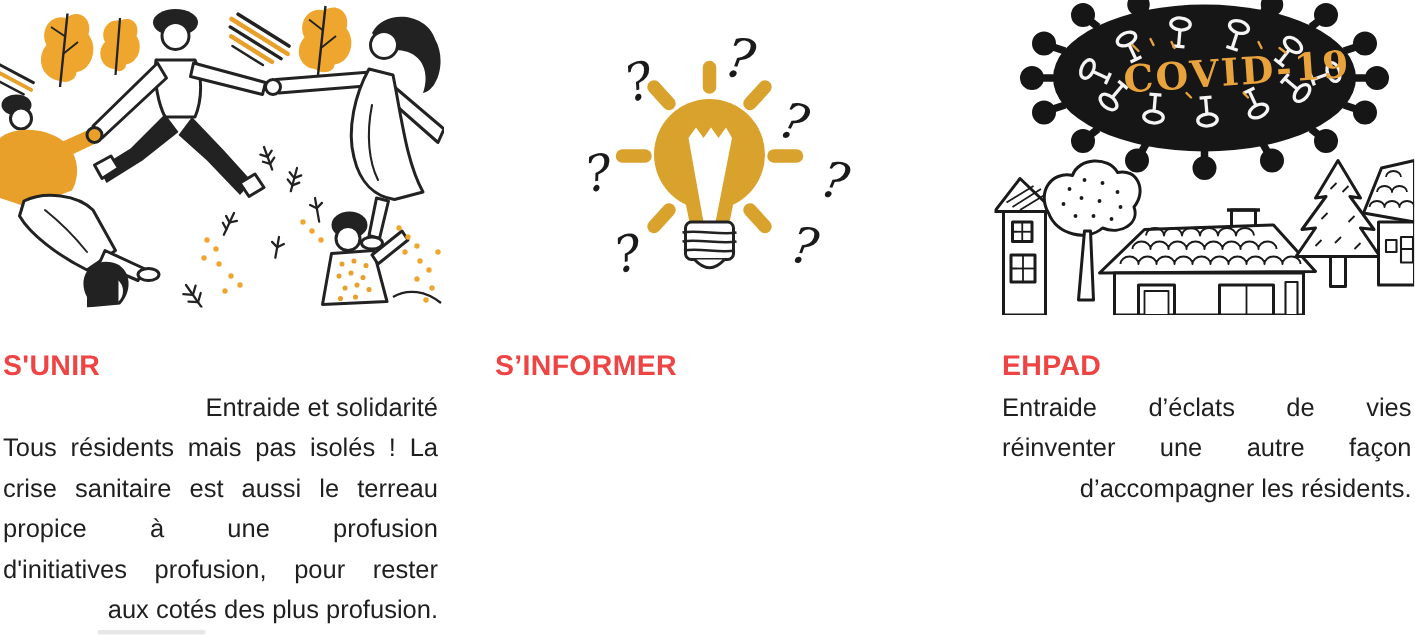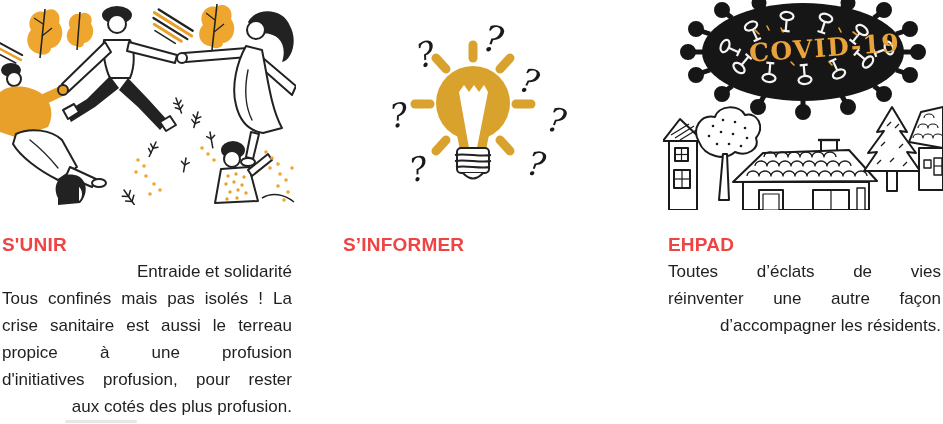--- a/index.html
+++ b/index.html
@@ -10,21 +10,21 @@
     overflow:hidden;
     font-family:"Liberation Sans",sans-serif;
   }
   .illu{position:absolute;top:0;}
   .illu svg{display:block;}
   .illu1{left:0;width:296px;height:205px;}
   .illu2{left:330px;width:300px;height:205px;}
   .illu3{left:663px;width:280px;height:210px;}
   .textcol{position:absolute;top:231px;}
   .text1{left:2px;width:290px;}
-  .text2{left:343px;width:275px;}
+  .text2{left:330px;width:275px;}
   .text3{left:668px;width:273px;}
   .card-title{
     margin:0;
     font-size:19px;
     font-weight:bold;
     line-height:27px;
     color:#ef4444;
     letter-spacing:0.2px;
   }
   .body-line{
@@ -392,35 +392,35 @@
             <line x1="271" y1="166" x2="279" y2="166" stroke-width="1.2"></line>
         </g>
       </g>
     </svg>
   </div>
 
   <div class="textcol text1">
     <h2 class="card-title">S'UNIR</h2>
     <div class="card-body">
         <div class="body-line">Entraide et solidarité</div>
-        <div class="body-line justify">Tous confinés mais pas isolés ! La</div>
+        <div class="body-line justify">Tous résidents mais pas isolés ! La</div>
         <div class="body-line justify">crise sanitaire est aussi le terreau</div>
         <div class="body-line justify">propice à une profusion</div>
         <div class="body-line justify">d'initiatives profusion, pour rester</div>
         <div class="body-line">aux cotés des plus profusion.</div>
       </div>
   </div>
 
   <div class="textcol text2">
     <h2 class="card-title">S’INFORMER</h2>
   </div>
 
   <div class="textcol text3">
     <h2 class="card-title">EHPAD</h2>
     <div class="card-body">
-        <div class="body-line justify">Toutes d’éclats de vies</div>
+        <div class="body-line justify">Entraide d’éclats de vies</div>
         <div class="body-line justify">réinventer une autre façon</div>
         <div class="body-line">d’accompagner les résidents.</div>
       </div>
   </div>
 
   <div class="artifact"></div>
 </div>
 
 </body></html>

